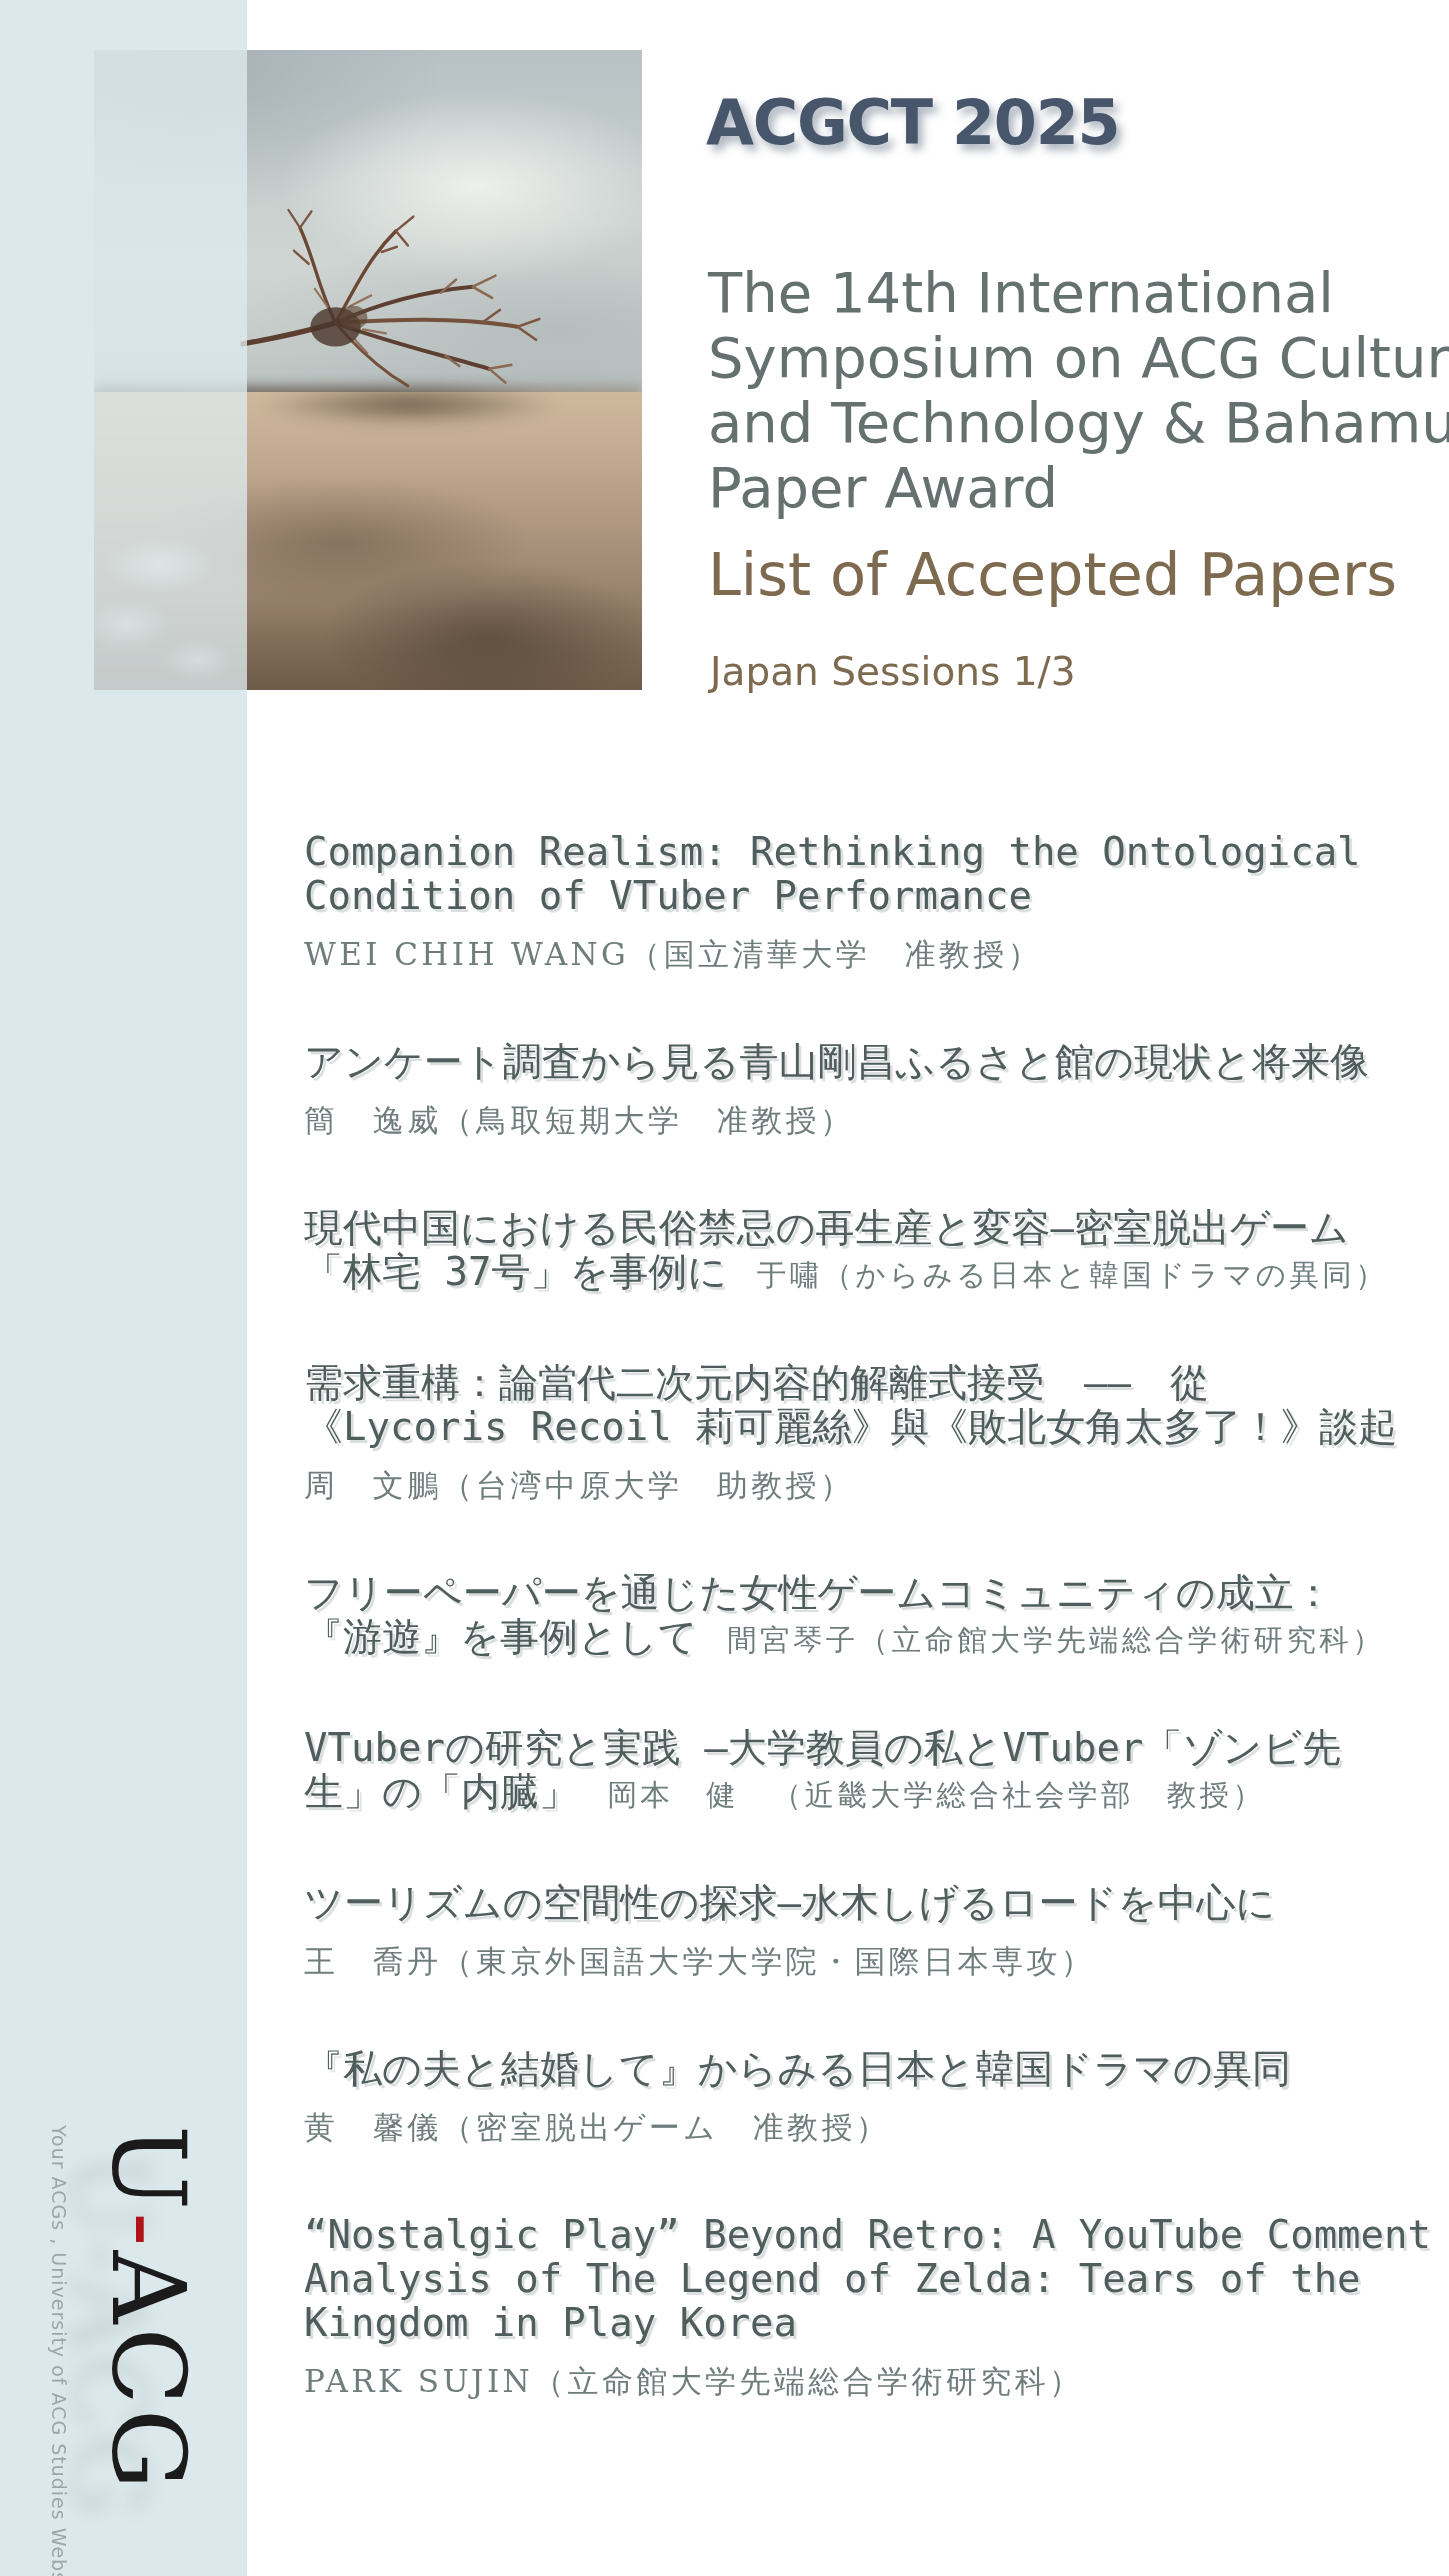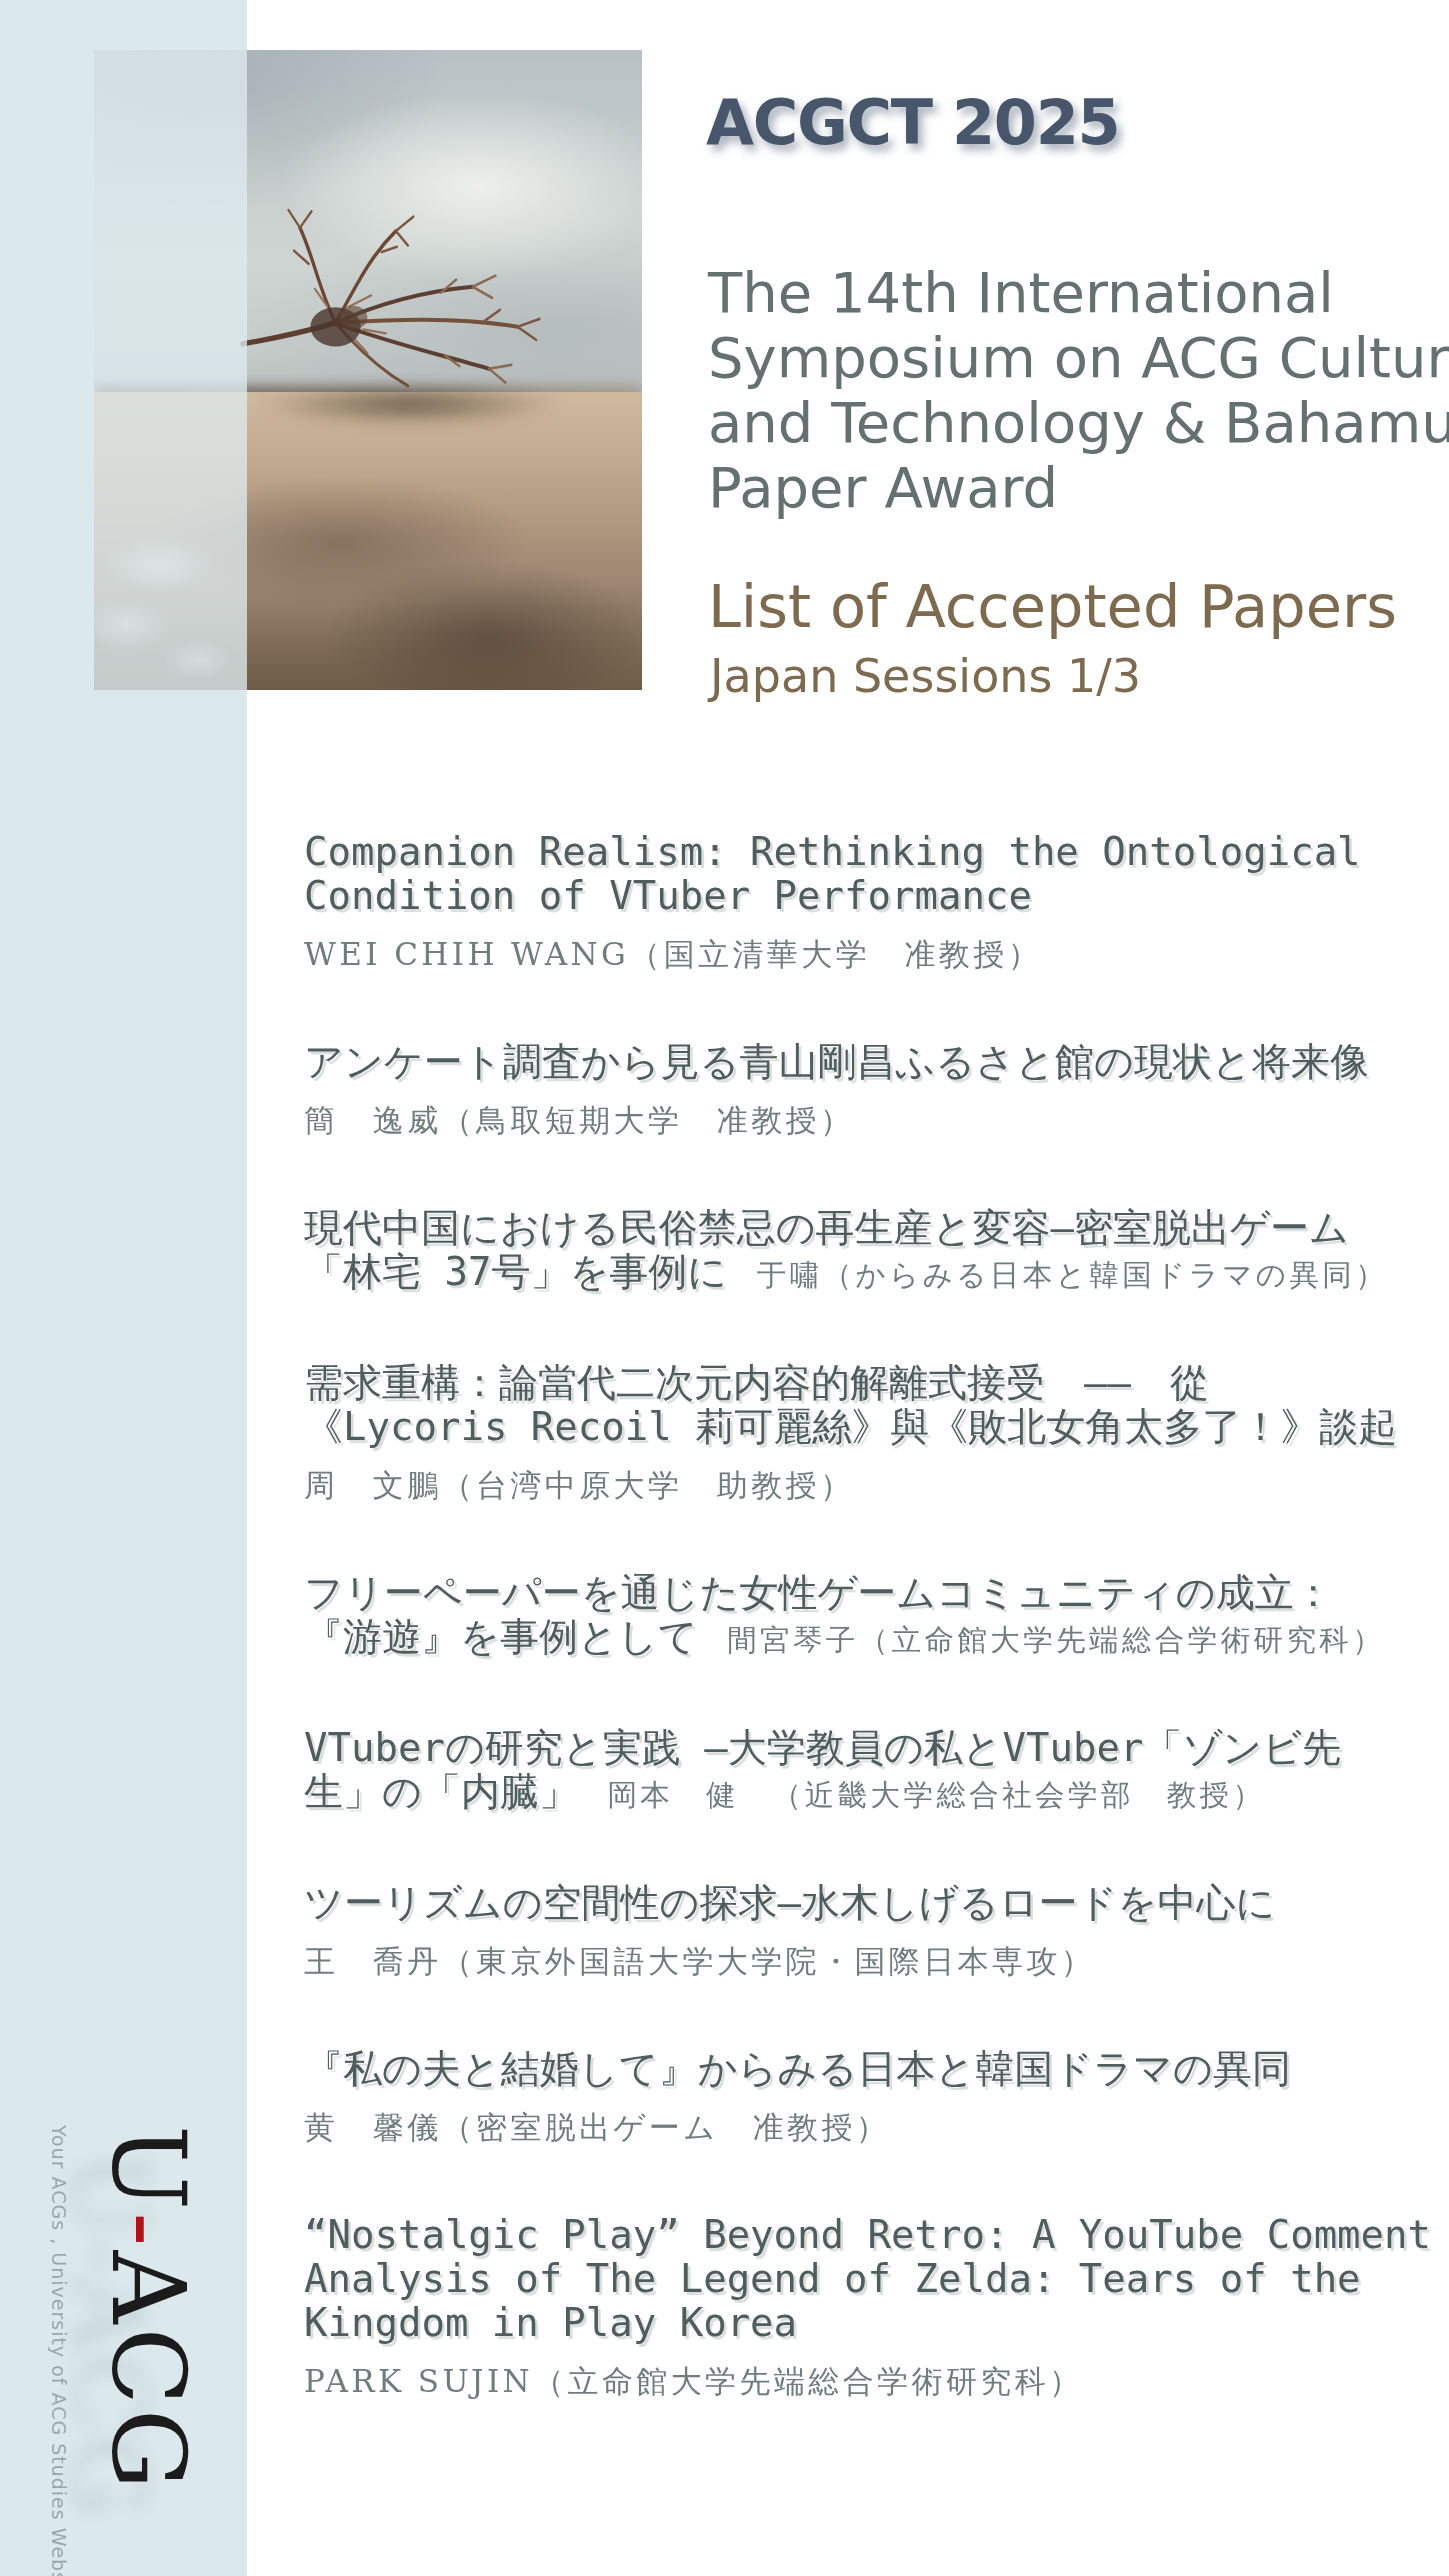--- a/index.html
+++ b/index.html
@@ -58,26 +58,26 @@
     color:var(--accent-title,#47566b);
     text-shadow:4.7px 6px 8px rgba(90,105,125,0.5);
     white-space:nowrap;
   }
   .subtitle{
     position:absolute;left:708px;top:260px;z-index:3;
     color:var(--subtitle,#64716f);font-size:56px;font-weight:400;
   }
   .subtitle div{line-height:65px;white-space:nowrap;}
   .list-heading{
-    position:absolute;left:708px;top:572px;z-index:3;
+    position:absolute;left:708px;top:540px;z-index:3;
     color:var(--heading-brown,#7d6a4f);font-size:59px;font-weight:400;white-space:nowrap;
   }
   .session{
     position:absolute;left:710px;top:649px;z-index:3;
-    color:var(--heading-brown,#7d6a4f);font-size:46px;font-weight:400;white-space:nowrap;
+    color:var(--heading-brown,#7d6a4f);font-size:39px;font-weight:400;white-space:nowrap;
   }
   
   .papers{
     position:absolute;left:304px;top:830px;width:1154px;z-index:3;
   }
   .paper{margin-bottom:67px;}
   .title-line{
     font-family:"DejaVu Sans Mono","Liberation Mono",monospace;
     font-size:39px;line-height:44px;white-space:pre;
     color:var(--paper-title,#4f5e5c);

